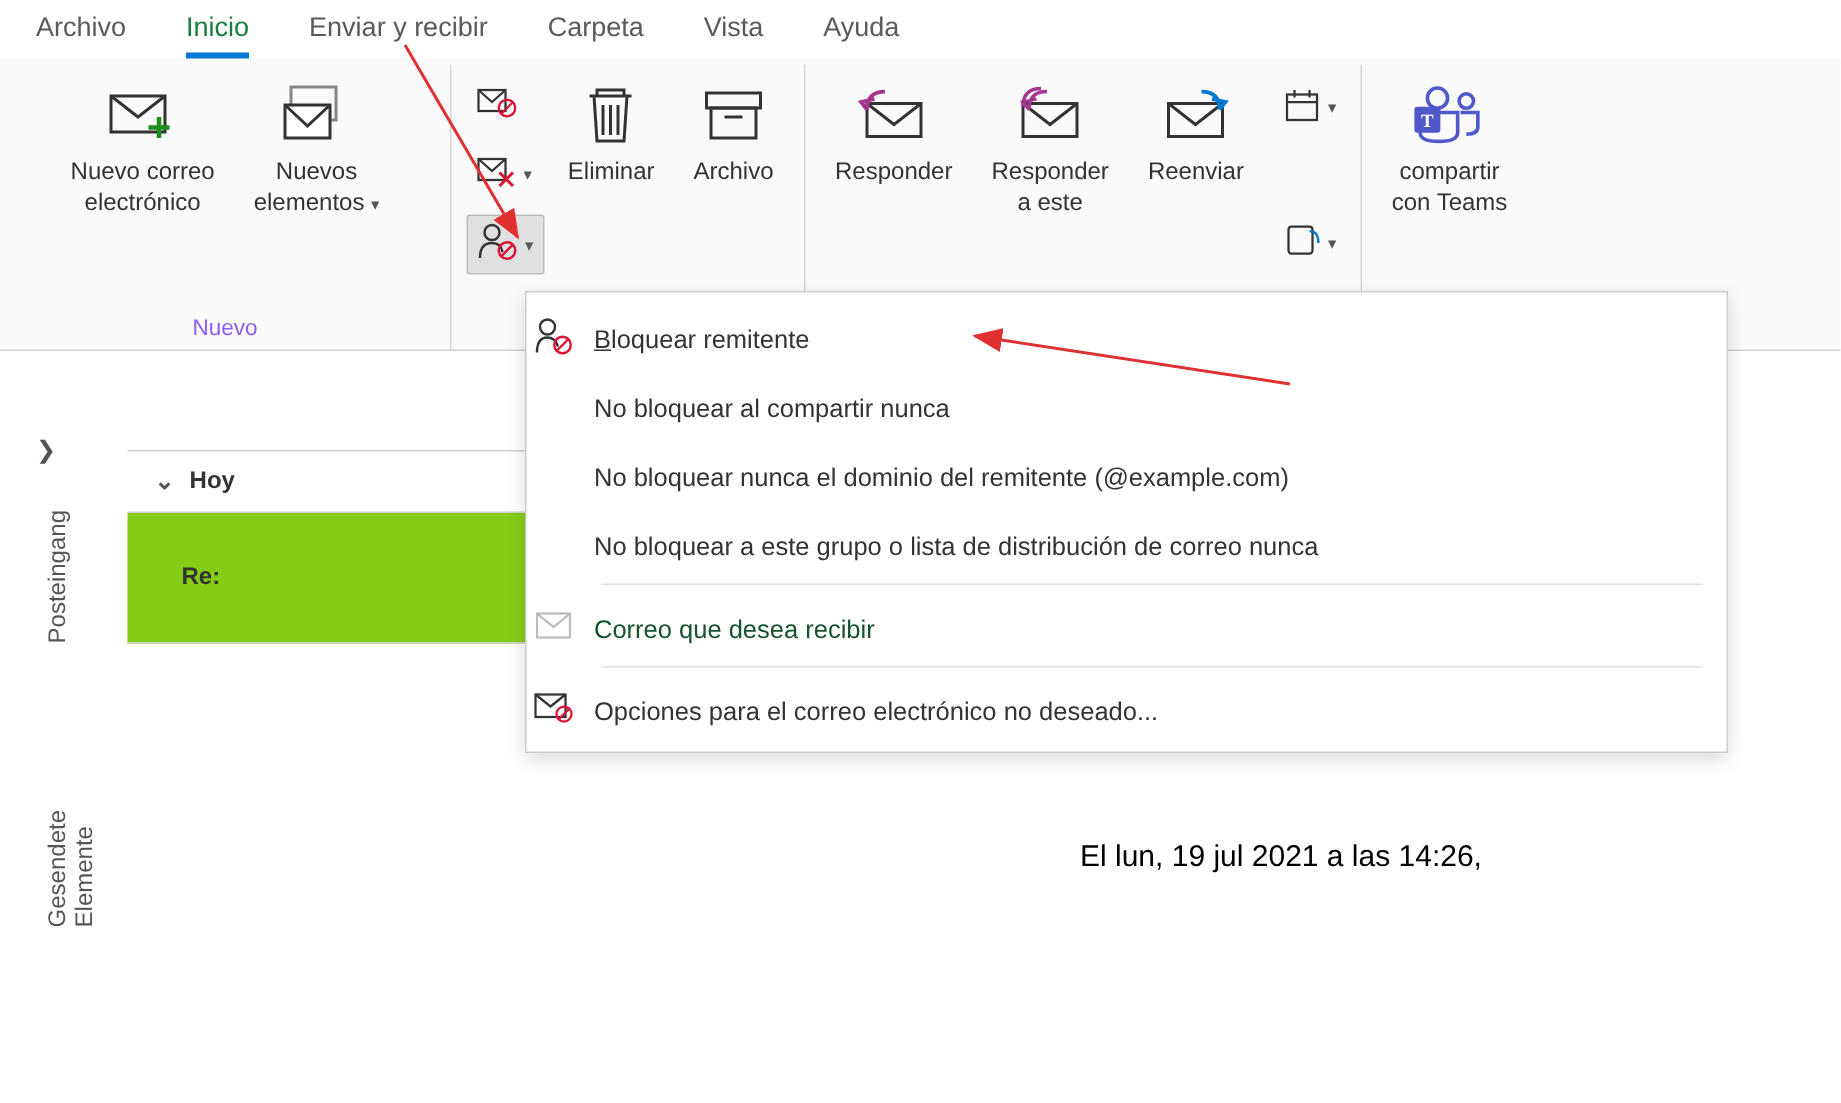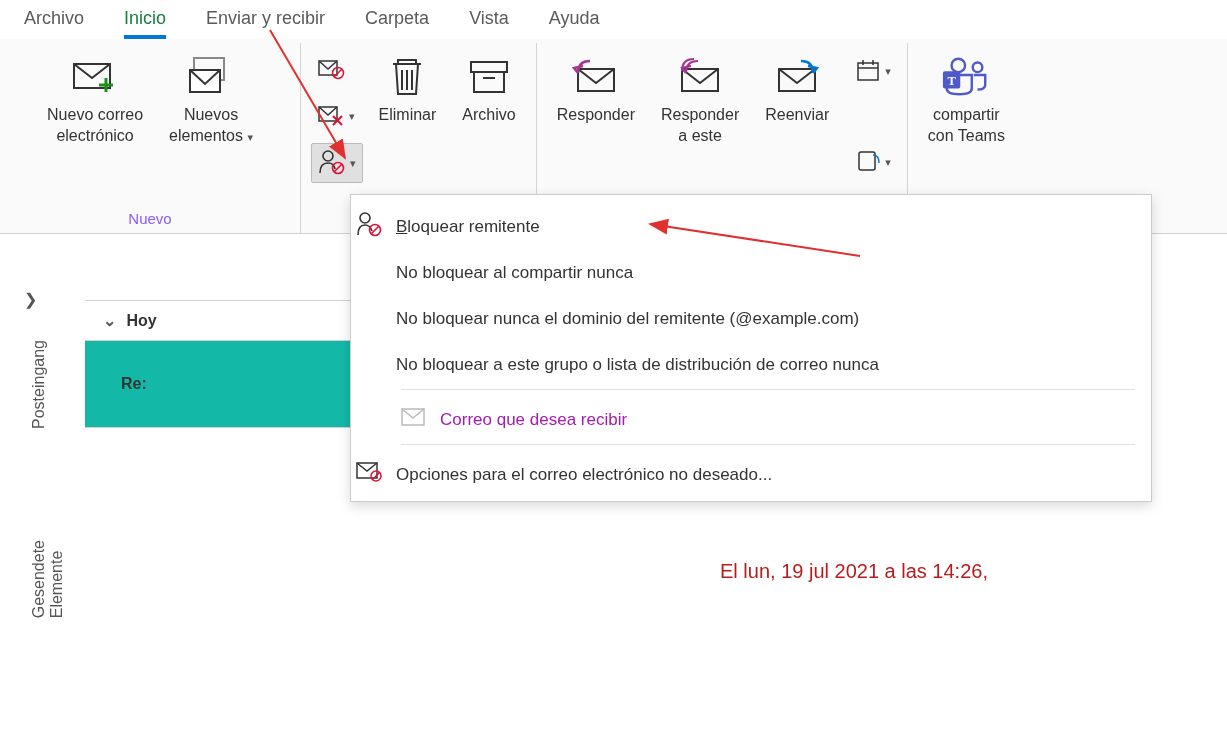--- a/index.html
+++ b/index.html
@@ -139,21 +139,21 @@
     padding: 10px 18px;
     border-top: 1px solid #d0d0d0;
     border-bottom: 1px solid #d0d0d0;
     font-weight: 600;
     font-size: 16px;
     cursor: pointer;
   }
   .msg-item {
     padding: 12px 18px 12px 36px;
     border-bottom: 1px solid #d0d0d0;
-    background: #14b8a6;
+    background: #84cc16;
     font-size: 16px;
   }
   .msg-item .subj { font-weight: 600; }
 
   
   .dropdown-menu {
     position: absolute;
     top: 194px;
     left: 350px;
     width: 800px;
@@ -165,44 +165,43 @@
     z-index: 100;
   }
   .menu-item {
     display: flex;
     align-items: flex-end;
     gap: 14px;
     padding: 10px 5px;
     cursor: pointer;
   }
   .menu-item.disabled {
-    color: #a21caf;
+    color: #14532d;
     cursor: default;
-    margin-left: 44px;
   }
   .menu-item .mi-icon {
     width: 26px;
     height: 26px;
     display: flex;
     align-items: center;
     justify-content: center;
   }
   .menu-sep {
     border-top: 1px solid #e0e0e0;
     margin: 4px 16px 4px 50px;
   }
   .menu-item u { text-decoration: underline; }
 
   
   .reading {
     position: absolute;
     top: 560px;
     left: 720px;
     font-size: 20px;
-    color: #b91c1c;
+    color: #000000;
   }
 
   
   .annot-svg {
     position: absolute;
     top: 0;
     left: 0;
     pointer-events: none;
     z-index: 200;
   }

